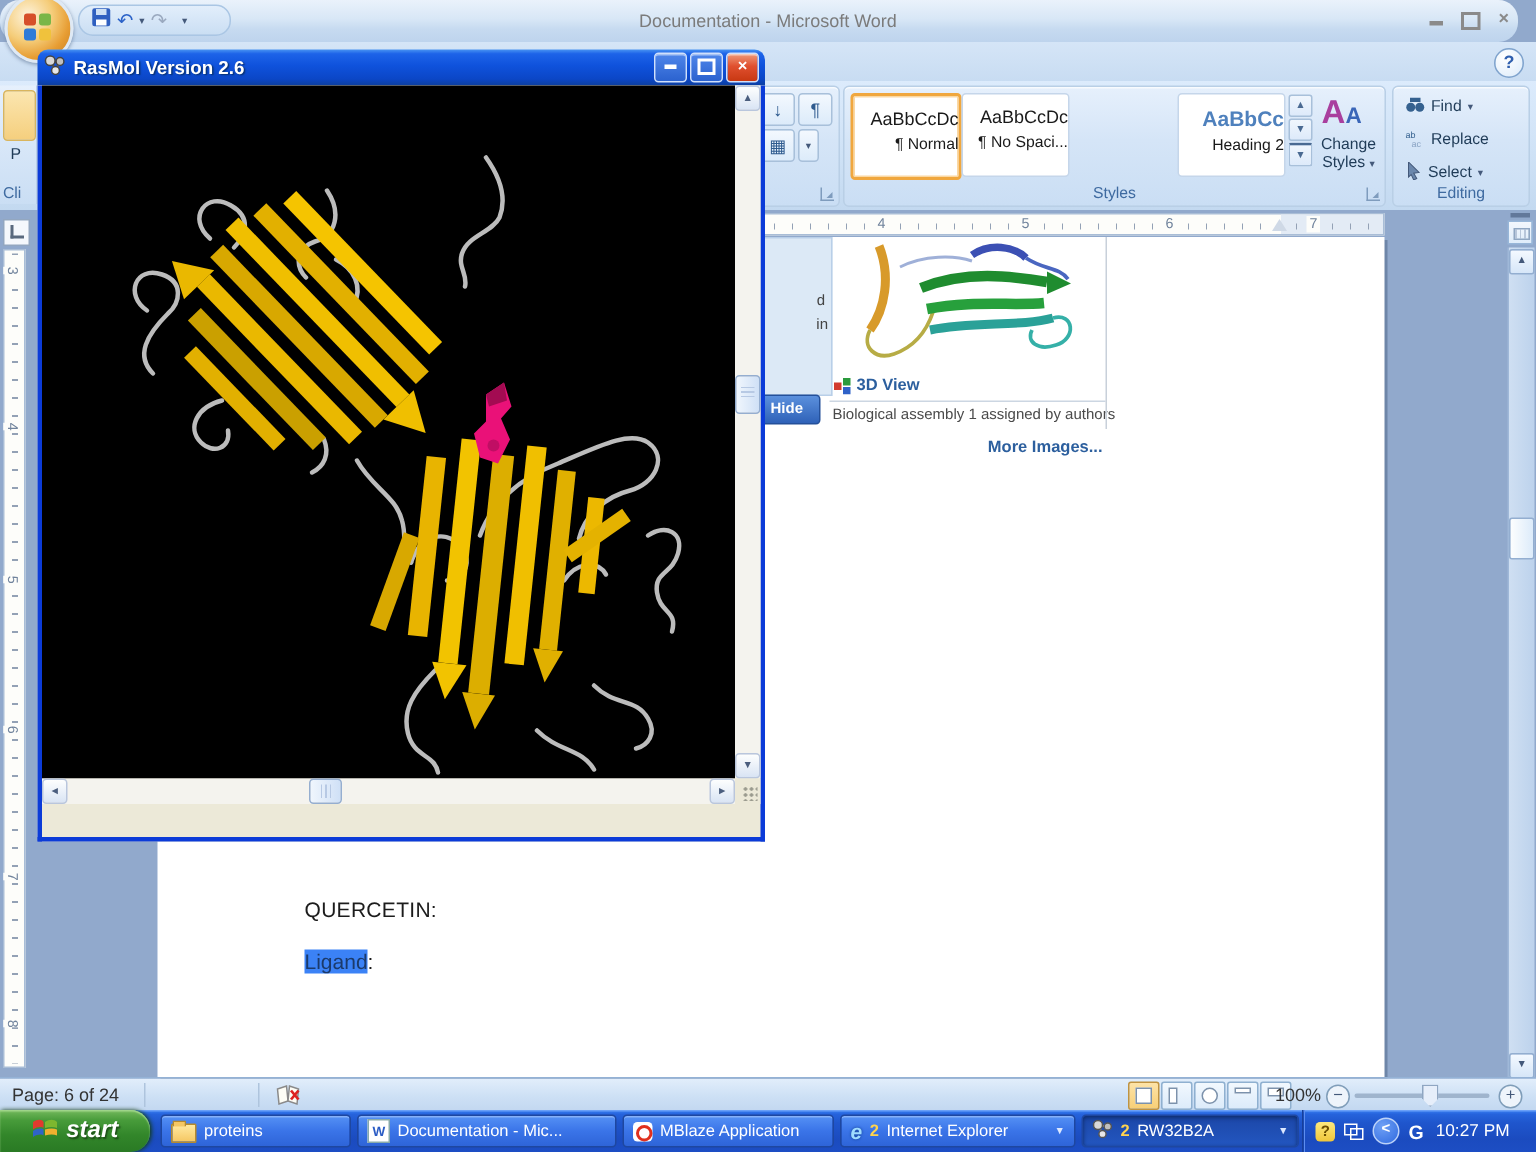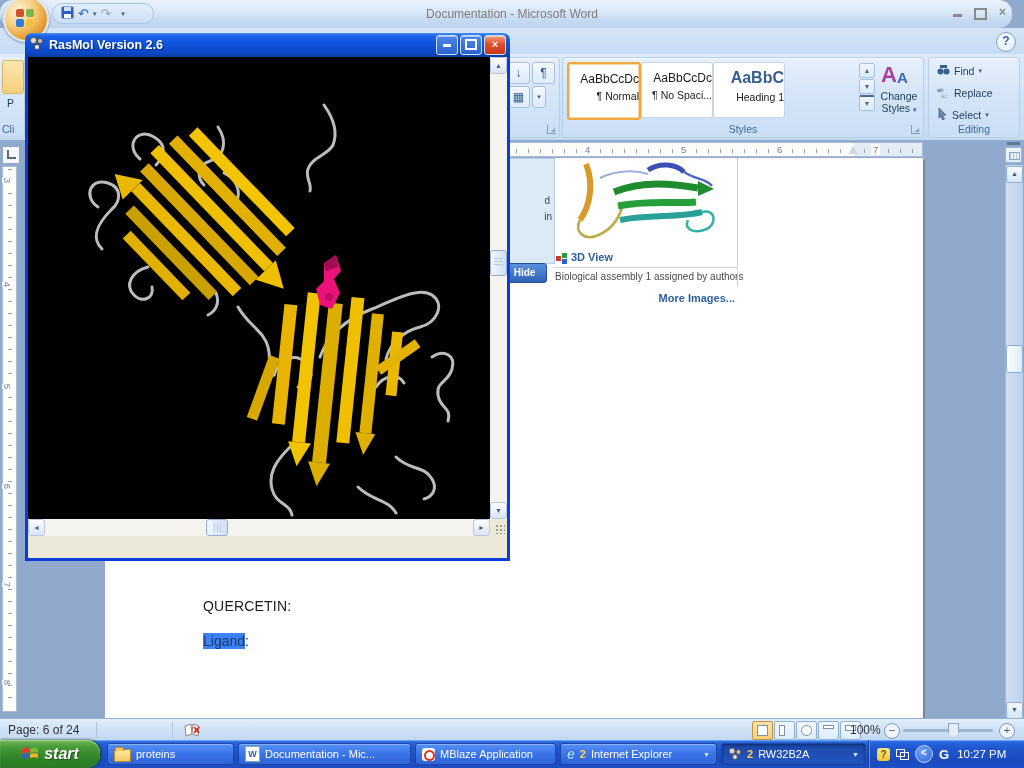--- a/index.html
+++ b/index.html
@@ -185,23 +185,23 @@
 
     <div class="rgroup" style="left:562px;width:360px;">
       <div class="stylecard sel" style="left:4px;">
         <span class="cs-sample">AaBbCcDc</span>
         <span class="cs-name">¶ Normal</span>
       </div>
       <div class="stylecard" style="left:78px;">
         <span class="cs-sample">AaBbCcDc</span>
         <span class="cs-name">¶ No Spaci...</span>
       </div>
-      <div class="stylecard" style="left:150px;">
-        <span class="cs-sample h1">AaBbC</span>
-        <span class="cs-name">Heading 1</span>
+      <div class="stylecard" style="left:222px;">
+        <span class="cs-sample h2">AaBbCc</span>
+        <span class="cs-name">Heading 2</span>
       </div>
       <div style="position:absolute;left:296px;top:5px;display:flex;flex-direction:column;gap:1px;">
         <span class="galbtn">▲</span>
         <span class="galbtn">▼</span>
         <span class="galbtn" style="border-top:2px solid #4a6a92;">▼</span>
       </div>
       <div style="position:absolute;left:314px;top:2px;width:44px;text-align:center;">
         <span style="position:relative;display:block;height:30px;">
           <span style="position:absolute;left:4px;top:2px;font-size:22px;font-weight:bold;color:#a93f9e;">A</span>
           <span style="position:absolute;left:20px;top:9px;font-size:15px;font-weight:bold;color:#3a66b8;">A</span>

